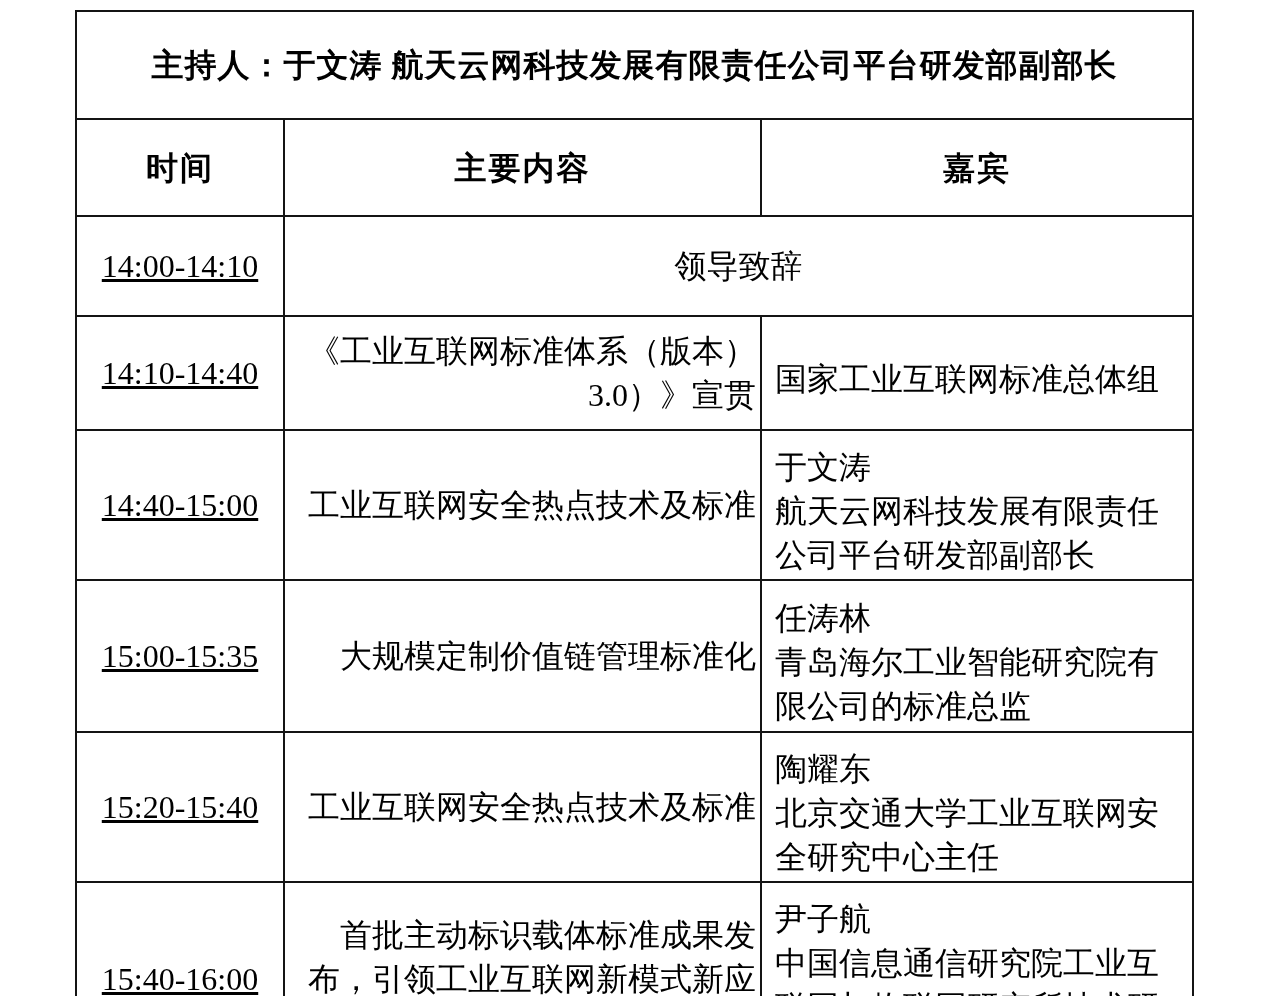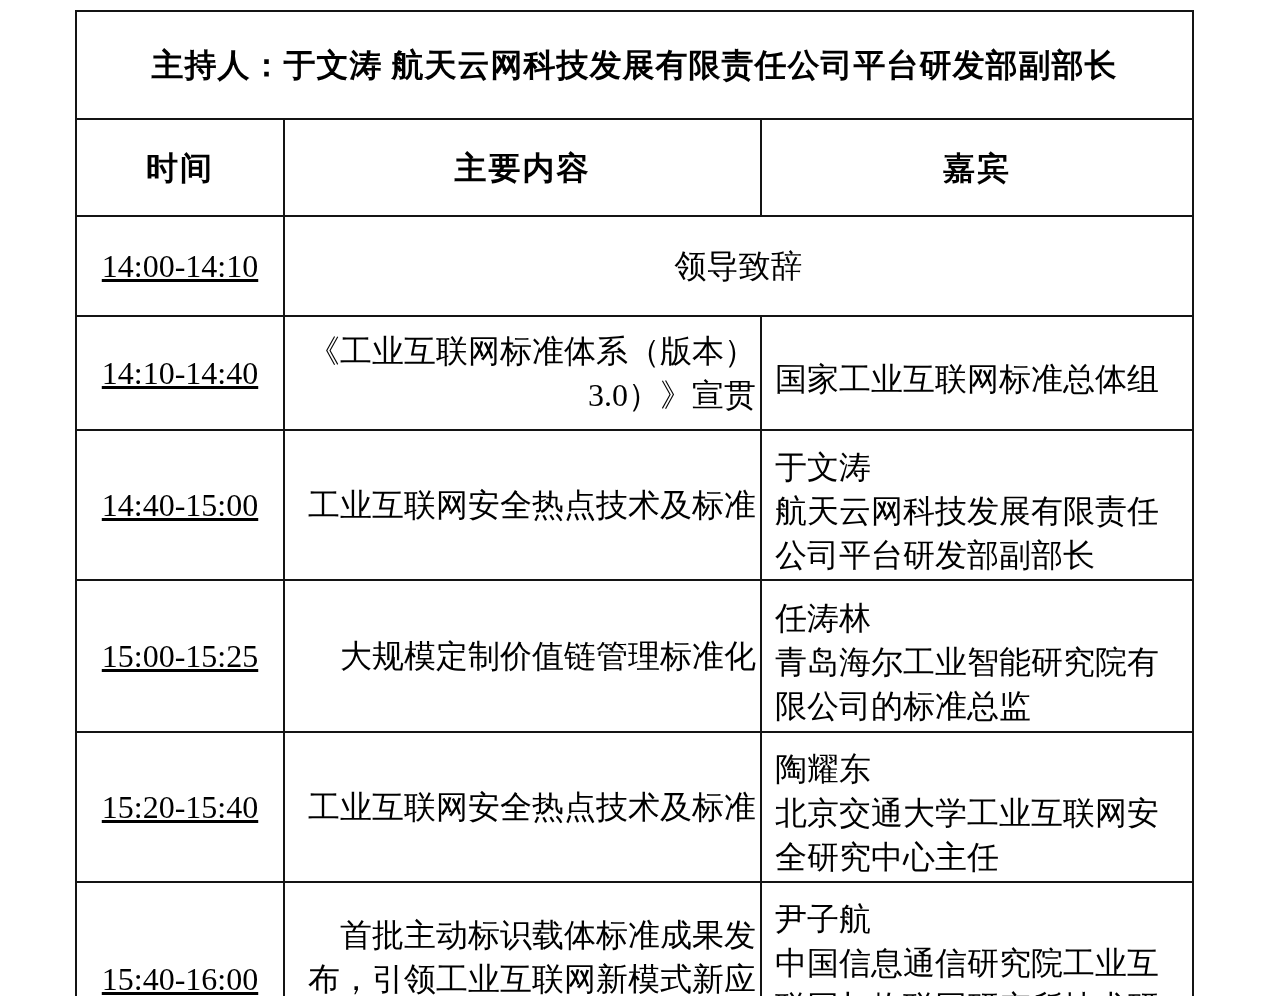--- a/index.html
+++ b/index.html
@@ -100,21 +100,21 @@
         <td class="guest-cell">国家工业互联网标准总体组</td>
       </tr>
       <tr class="r3">
         <td class="time-cell">14:40-15:00</td>
         <td class="content-cell">工业互联网安全热点技术及标准</td>
         <td class="guest-cell">于文涛
 航天云网科技发展有限责任
 公司平台研发部副部长</td>
       </tr>
       <tr class="r4">
-        <td class="time-cell">15:00-15:25</td>
+        <td class="time-cell">15:00-15:35</td>
         <td class="content-cell">大规模定制价值链管理标准化</td>
         <td class="guest-cell">任涛林
 青岛海尔工业智能研究院有
 限公司的标准总监</td>
       </tr>
       <tr class="r5">
         <td class="time-cell">15:20-15:40</td>
         <td class="content-cell">工业互联网安全热点技术及标准</td>
         <td class="guest-cell">陶耀东
 北京交通大学工业互联网安

